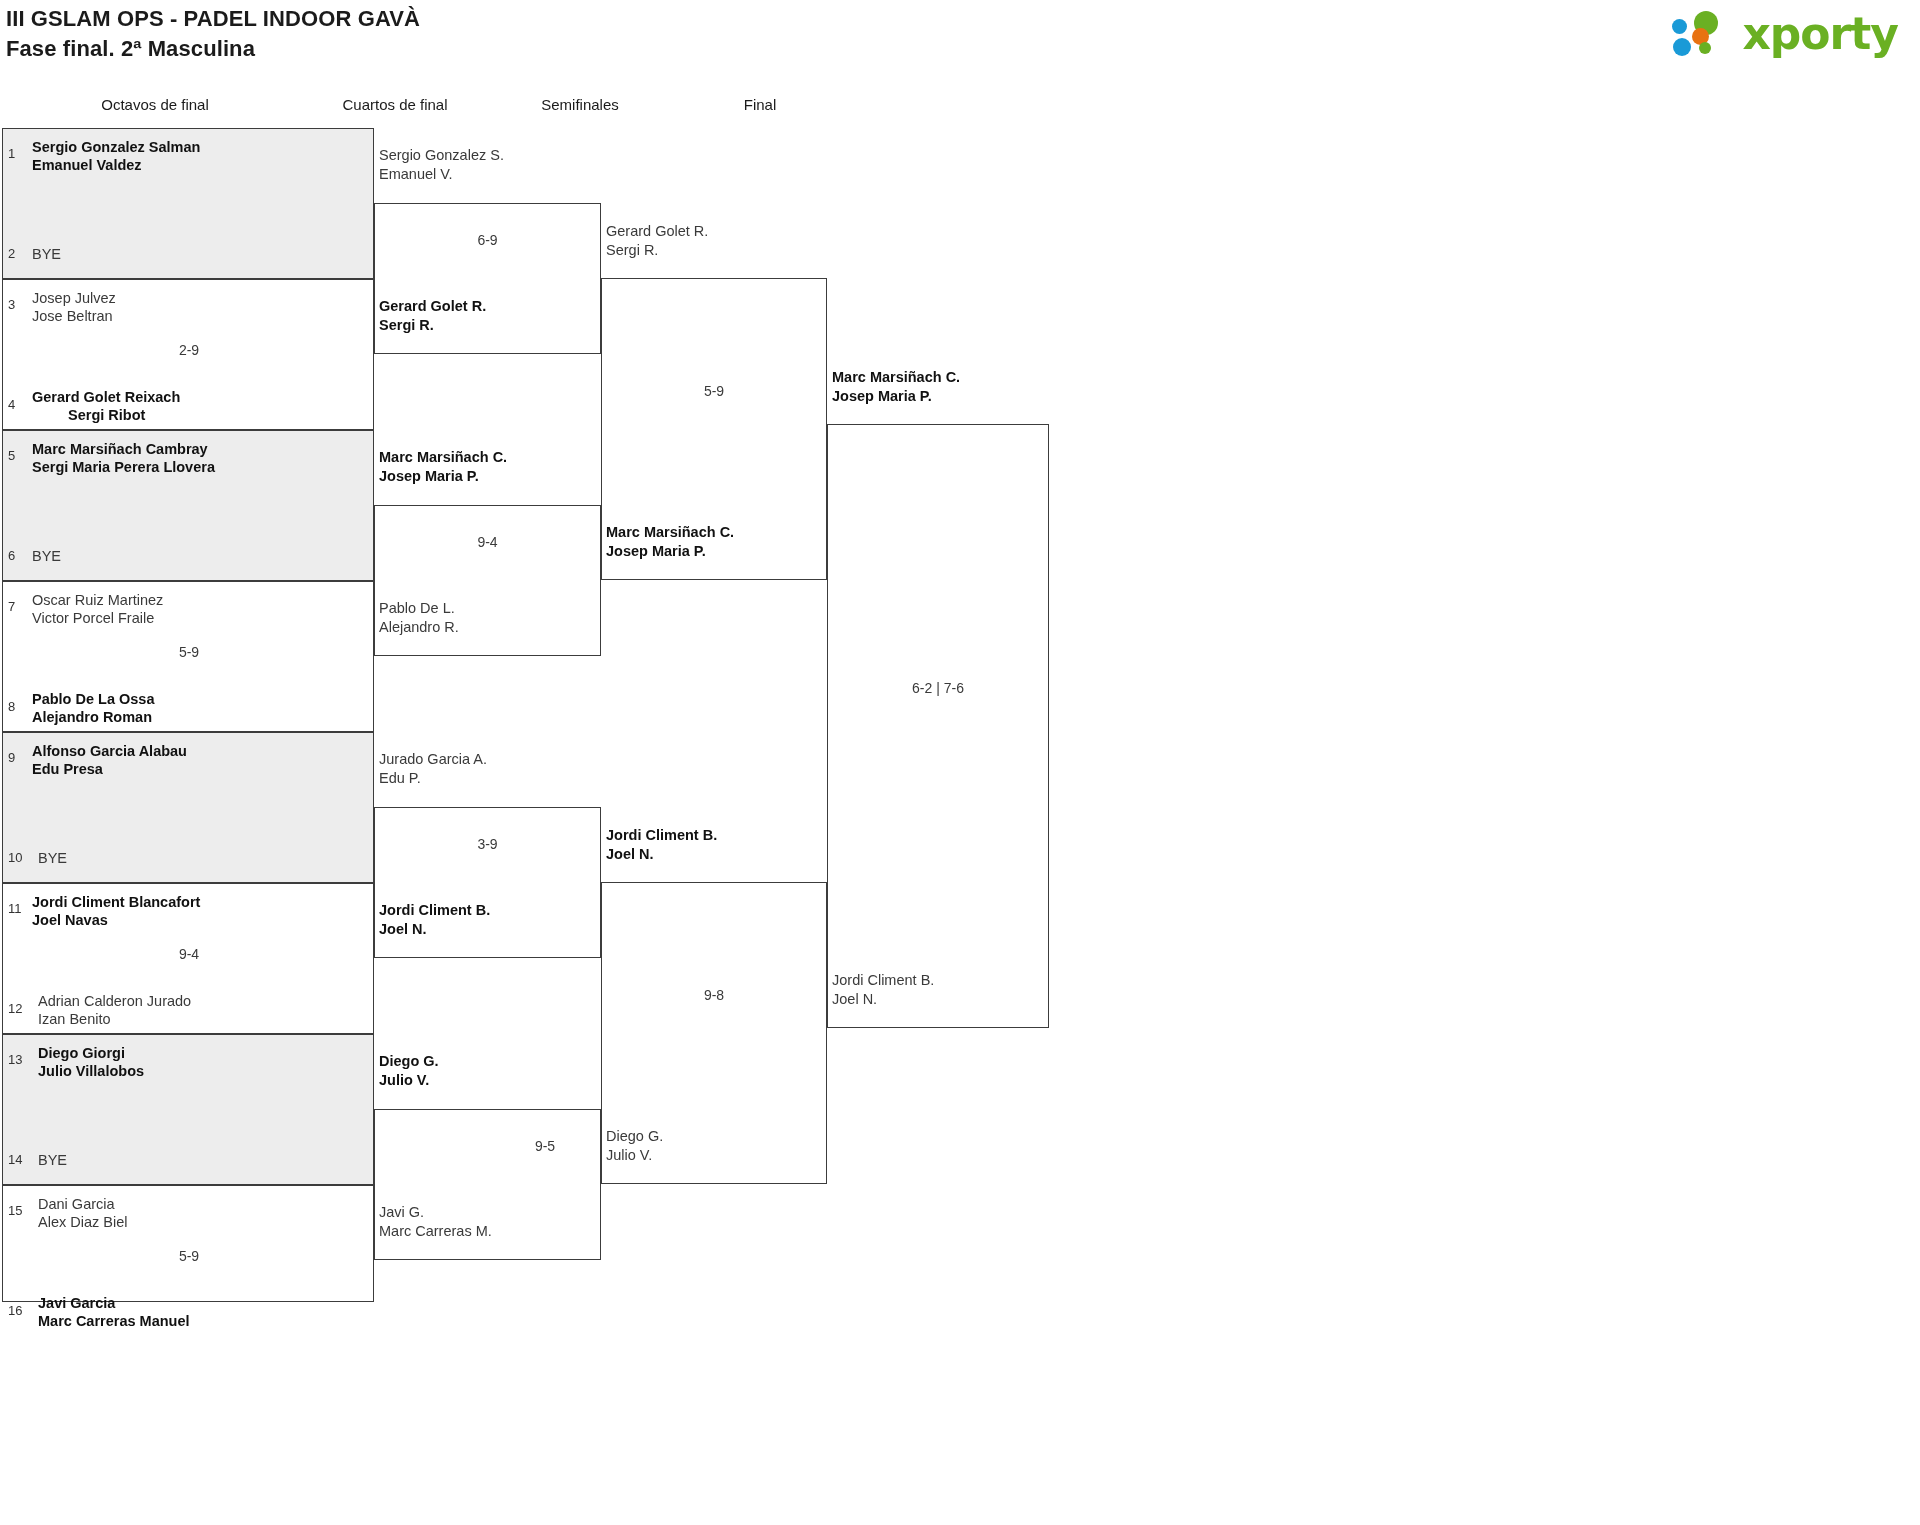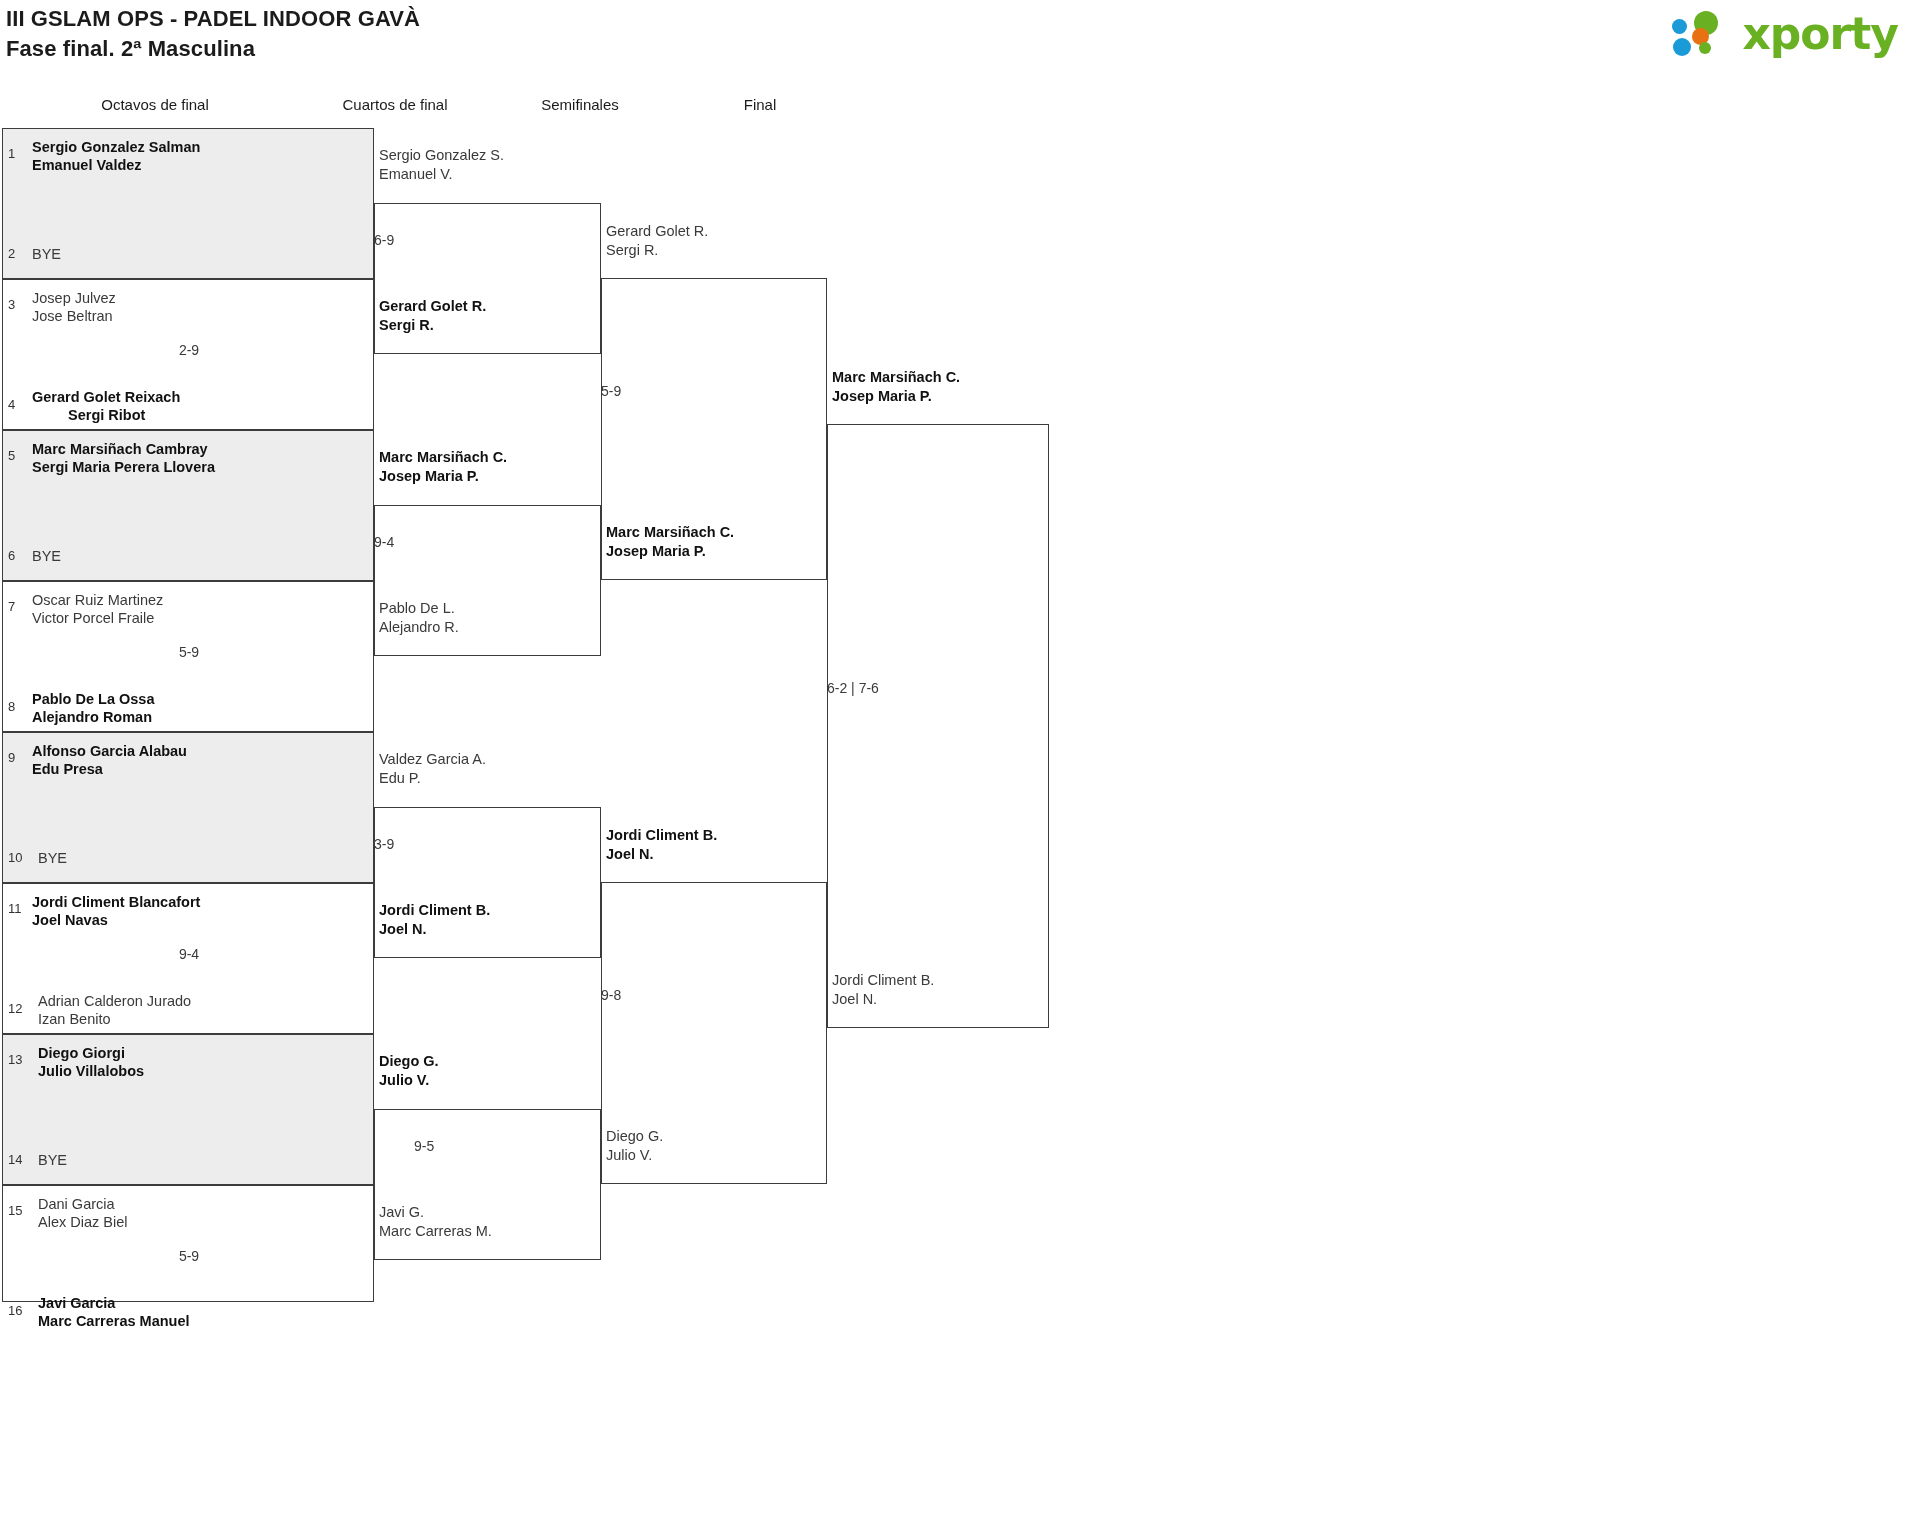--- a/index.html
+++ b/index.html
@@ -50,21 +50,21 @@
   .pl.bye{left:29px;color:#3a3a3a;}
   .score1{
     position:absolute;font-size:14px;color:#3a3a3a;text-align:center;white-space:nowrap;
   }
   
   .conn{position:absolute;box-sizing:border-box;border:1px solid #3c3c3c;}
   .label{
     position:absolute;font-size:14.5px;line-height:19px;white-space:nowrap;color:#3a3a3a;
   }
   .label.win{font-weight:700;color:#111111;}
-  .scoreN{position:absolute;font-size:14px;color:#3a3a3a;white-space:nowrap;text-align:left;}
+  .scoreN{position:absolute;font-size:14px;color:#3a3a3a;white-space:nowrap;text-align:center;}
 </style>
 </head>
 <body>
 
 <div id="header">
   <div class="line">III GSLAM OPS - PADEL INDOOR GAVÀ</div>
   <div class="line">Fase final. 2ª Masculina</div>
 </div>
 
 <div id="logo">
@@ -169,21 +169,21 @@
   <span class="scoreN" style="left:374px;top:232px;width:227px;">6-9</span>
 
   <div class="conn" style="left:374px;top:505px;width:227px;height:151px;"></div>
   <span class="label win" style="left:379px;top:448px;">Marc Marsiñach C.</span>
   <span class="label win" style="left:379px;top:467px;">Josep Maria P.</span>
   <span class="label" style="left:379px;top:599px;">Pablo De L.</span>
   <span class="label" style="left:379px;top:618px;">Alejandro R.</span>
   <span class="scoreN" style="left:374px;top:534px;width:227px;">9-4</span>
 
   <div class="conn" style="left:374px;top:807px;width:227px;height:151px;"></div>
-  <span class="label" style="left:379px;top:750px;">Valdez Garcia A.</span>
+  <span class="label" style="left:379px;top:750px;">Jurado Garcia A.</span>
   <span class="label" style="left:379px;top:769px;">Edu P.</span>
   <span class="label win" style="left:379px;top:901px;">Jordi Climent B.</span>
   <span class="label win" style="left:379px;top:920px;">Joel N.</span>
   <span class="scoreN" style="left:374px;top:836px;width:227px;">3-9</span>
 
   <div class="conn" style="left:374px;top:1109px;width:227px;height:151px;"></div>
   <span class="label win" style="left:379px;top:1052px;">Diego G.</span>
   <span class="label win" style="left:379px;top:1071px;">Julio V.</span>
   <span class="label" style="left:379px;top:1203px;">Javi G.</span>
   <span class="label" style="left:379px;top:1222px;">Marc Carreras M.</span>

